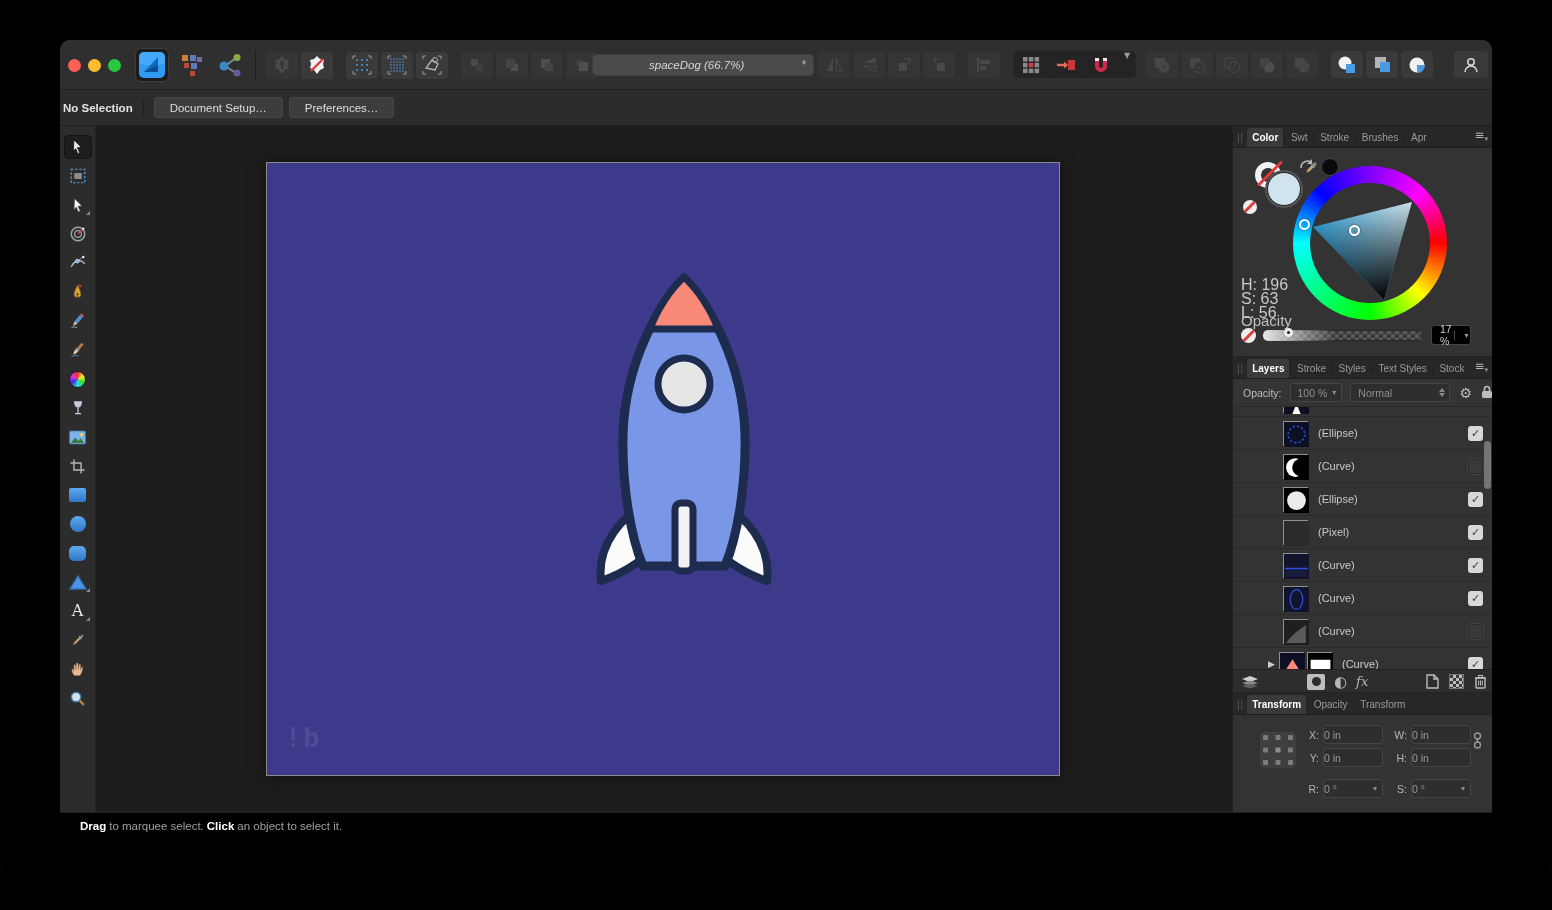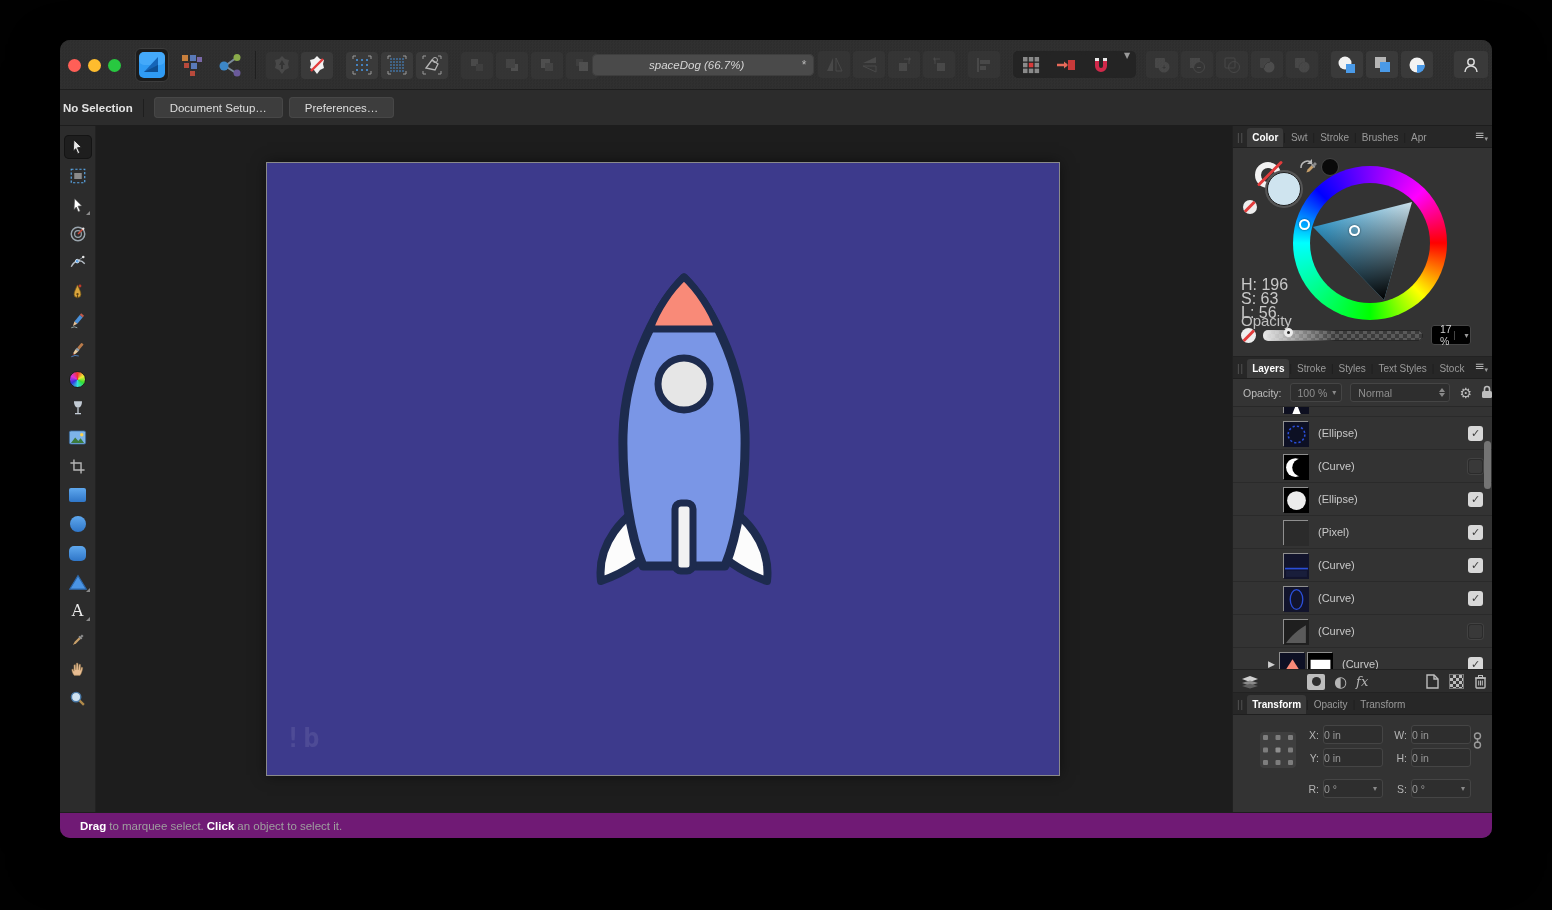--- a/index.html
+++ b/index.html
@@ -159,21 +159,21 @@
   .anchor { position:absolute; left:22px; top:12px; }
   .tx-row { position:absolute; display:flex; align-items:center; }
   .tx-lab { font-size:10.5px; color:#b5b5b5; width:14px; text-align:right; margin-right:4px; }
   .tx-field { width:60px; height:19px; background:#2e2e2e; border:1px solid #454545; border-radius:3px;
     font-size:10.5px; color:#9a9a9a; display:flex; align-items:center; }
   .tx-field.dd { position:relative; }
   .tx-field.dd::after { content:"▾"; font-family:"DejaVu Sans",sans-serif; position:absolute;
     right:5px; color:#8a8a8a; font-size:8px; }
 
   
-  .statusbar { position:absolute; left:0; bottom:0; width:100%; height:26px; background:#701a75;
+  .statusbar { position:absolute; left:0; bottom:0; width:100%; height:26px; background:#000000;
     border-top:1px solid #1e1e1e; display:flex; align-items:center; padding-left:20px;
     font-size:11.5px; color:#9f9f9f; }
   .statusbar b { color:#fff; margin:0 3px; }
   .statusbar b:first-child { margin-left:0; }
 </style>
 </head>
 <body>
 
 <div class="screen">
 <div class="win">

